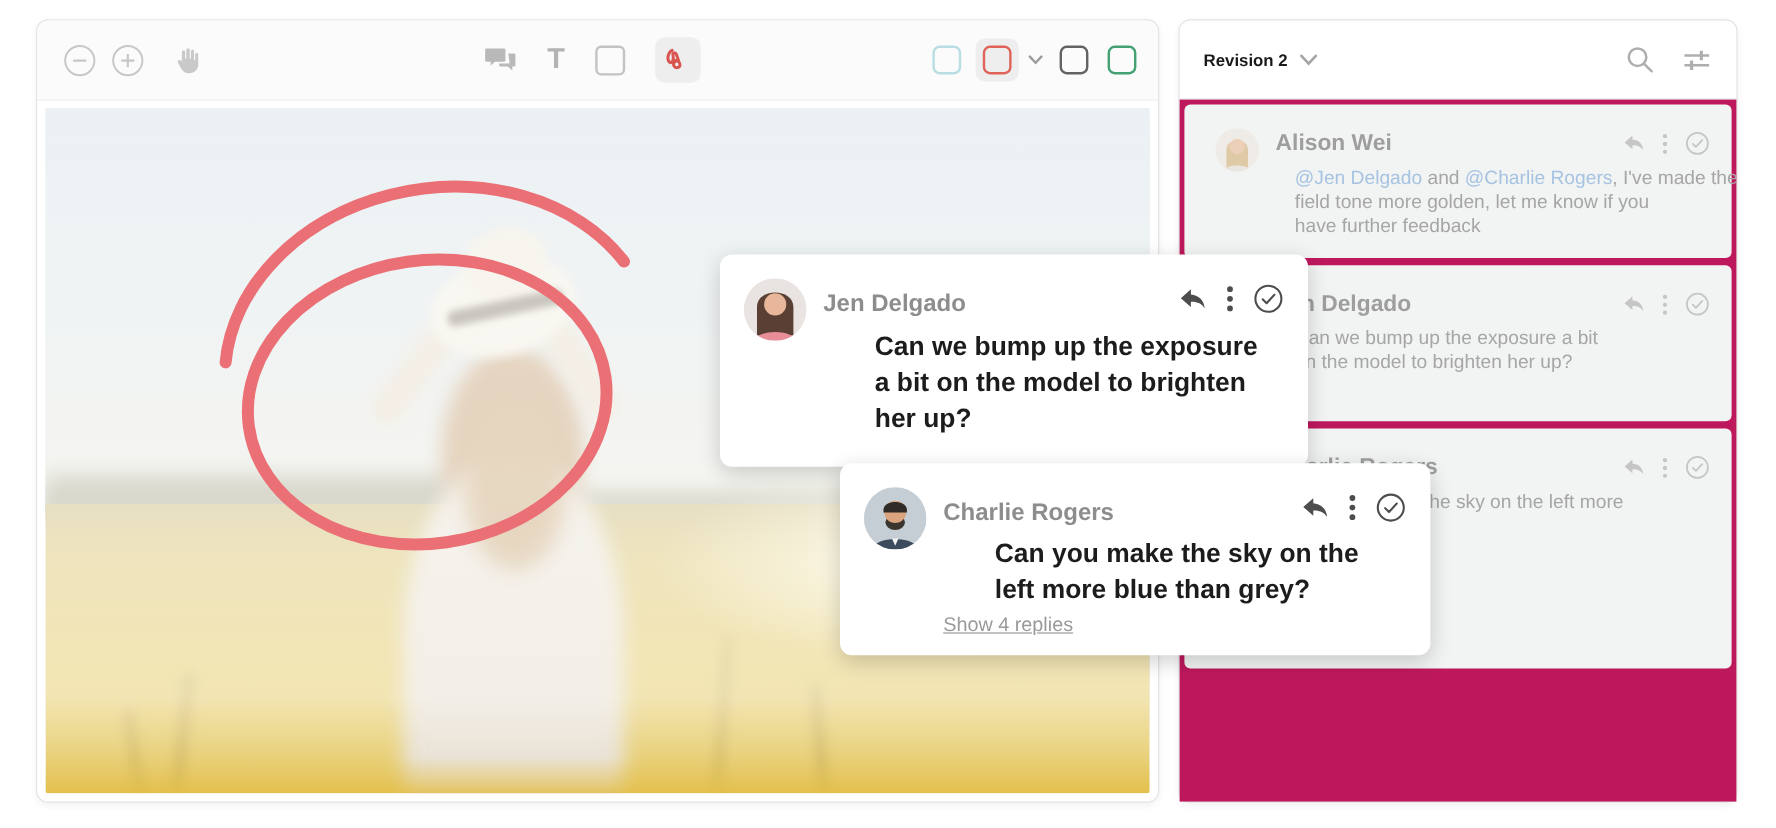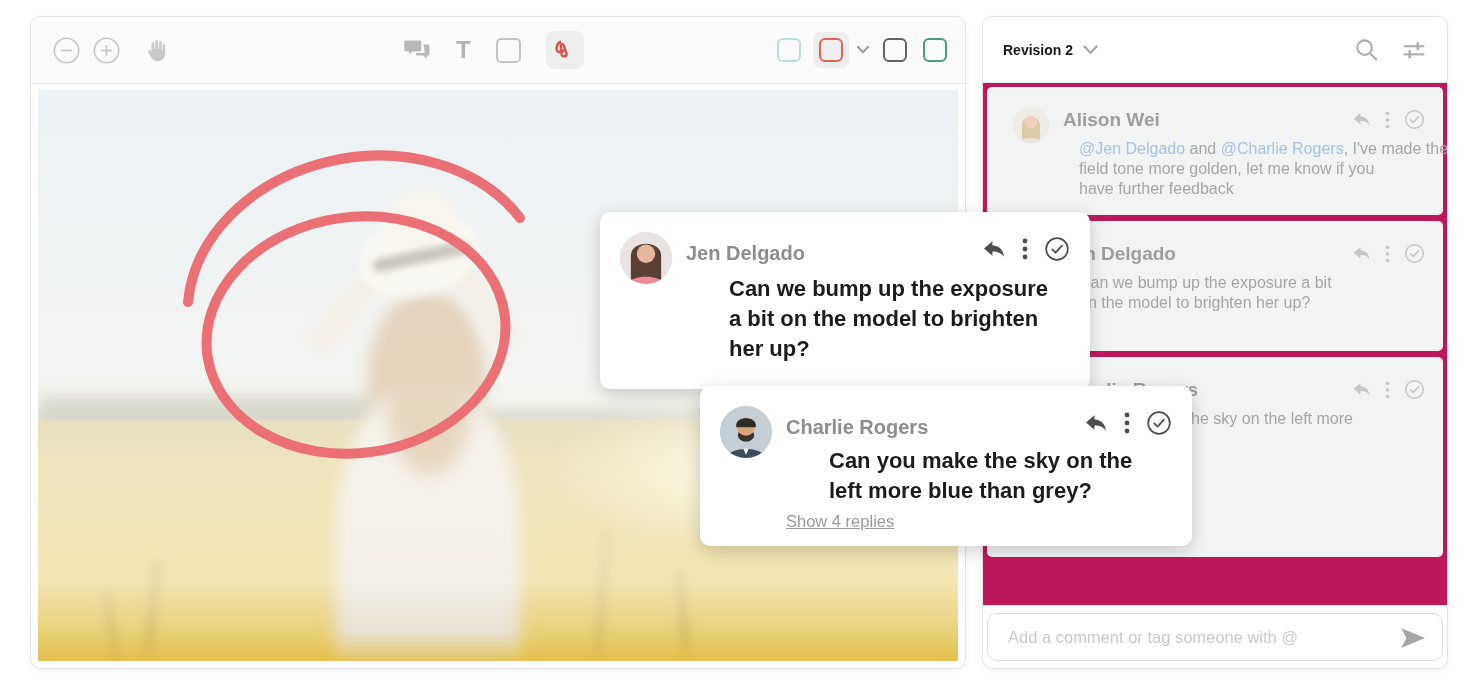--- a/index.html
+++ b/index.html
@@ -326,28 +326,20 @@
         <span class="act">
           <svg width="21" height="21" viewBox="0 0 24 24">
             <circle cx="12" cy="12" r="10" fill="none" stroke="currentColor" stroke-width="1.7"></circle>
             <path d="M7.6 12.4l3 3 6-6.5" fill="none" stroke="currentColor" stroke-width="1.7" stroke-linecap="round" stroke-linejoin="round"></path>
           </svg>
         </span>
       </div>
     </div>
   </div>
 
-  <div class="sb-composer">
-    <input class="composer-input" type="text" placeholder="Add a comment or tag someone with @" style="">
-    <div class="send-btn">
-      <svg width="28" height="22" viewBox="0 0 26 22">
-        <path d="M1 1l24 10L1 21l5.5-10z" fill="#a5a5a5"></path>
-      </svg>
-    </div>
-  </div>
 </div>
 
 <div class="popup" id="popup-1">
   <div class="p-avatar">
     <svg width="52" height="52" viewBox="0 0 48 48">
       <rect width="48" height="48" fill="#e9e4e2"></rect>
       <path d="M10 44V22c0-15 28-15 28 0v22z" fill="#5a4034"></path>
       <circle cx="24" cy="20" r="8.5" fill="#e8b69b"></circle>
       <path d="M8 48c2-9 30-9 32 0z" fill="#e98d98"></path>
     </svg>

